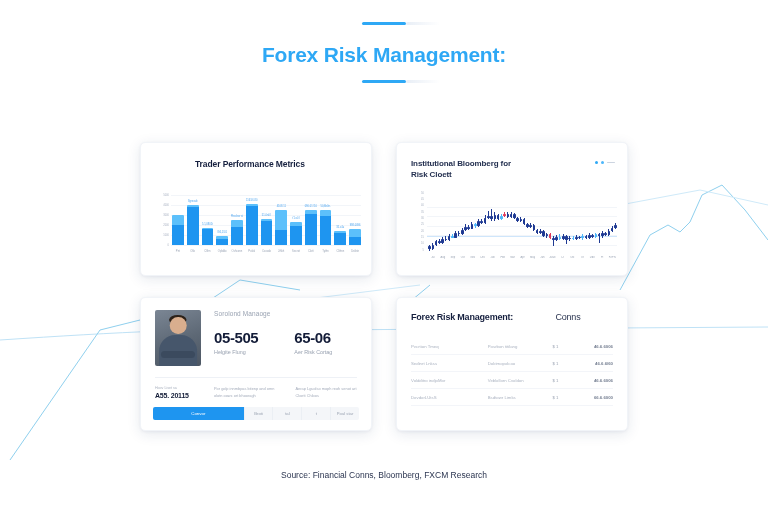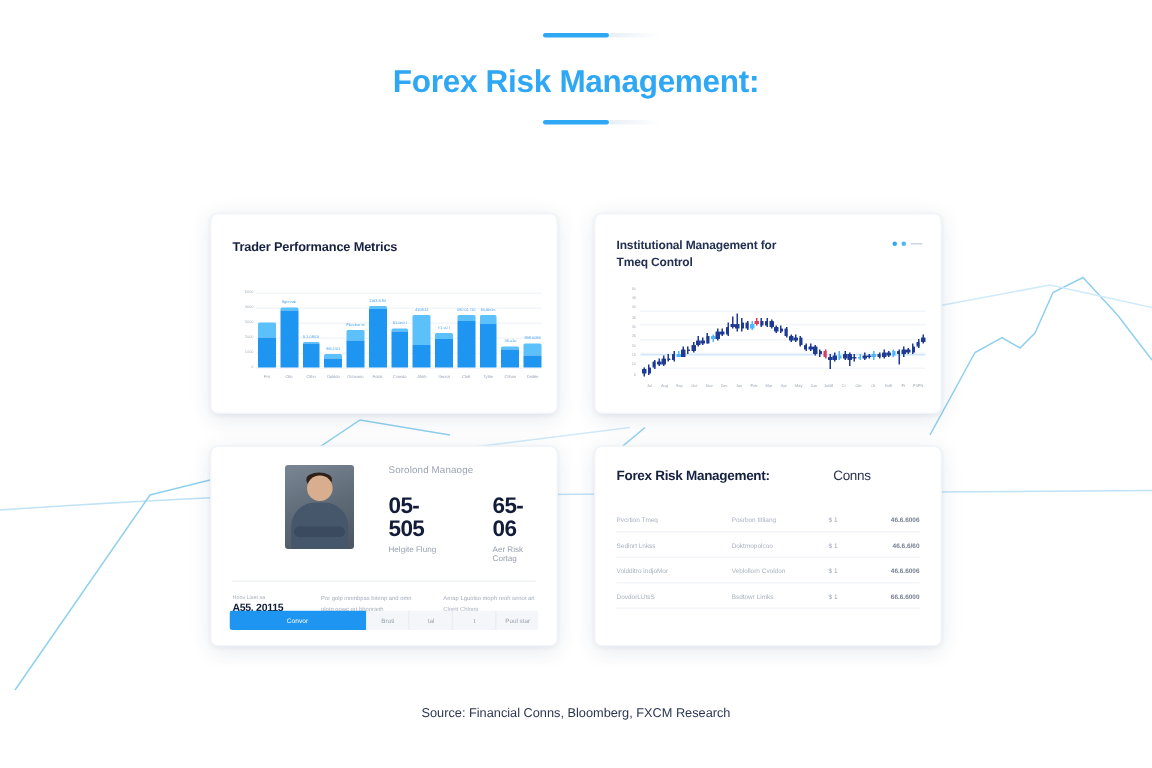--- a/index.html
+++ b/index.html
@@ -27,21 +27,21 @@
   .card {
     position: absolute; background: #ffffff; border-radius: 5px;
     box-shadow: 0 3px 14px rgba(30,55,100,.11), 0 1px 3px rgba(30,55,100,.06);
     border: 1px solid #f1f4f8;
   }
   .c-bar   { left: 140px; top: 142px; width: 232px; height: 134px; }
   .c-cand  { left: 396px; top: 142px; width: 232px; height: 134px; }
   .c-prof  { left: 140px; top: 297px; width: 232px; height: 134px; }
   .c-table { left: 396px; top: 297px; width: 232px; height: 134px; }
 
-  .card-title { font-size: 8.5px; font-weight: bold; color: #16203f; letter-spacing: -.1px; }
+  .card-title { font-size: 8.5px; font-weight: bold; color: #16203f; letter-spacing: -.1px; margin-left: 40px; }
 
   
   .bar-wrap { position: absolute; left: 14px; top: 16px; right: 10px; }
   .plot { position: relative; margin-top: 16px; height: 74px; }
   .yaxis { position: absolute; left: 0; top: 0; bottom: 14px; width: 16px; }
   .ytick { position: absolute; right: 2px; font-size: 2.6px; color: #aab3c2; transform: translateY(-50%); white-space: nowrap; }
   .grid { position: absolute; left: 16px; right: 0; top: 0; bottom: 14px; }
   .gline { position: absolute; left: 0; right: 0; height: 1px; background: #f2f5f9; }
   .bars { position: absolute; left: 17px; right: 0; top: 0; bottom: 14px; display: flex; align-items: flex-end; gap: 3px; }
   .bcol { flex: 1; display: flex; flex-direction: column; justify-content: flex-end; align-items: center; height: 100%; position: relative; }
@@ -64,21 +64,21 @@
   .cbase { position: absolute; left: 0; right: 0; height: 1px; background: #cfe6fb; }
   .cyaxis { position: absolute; left: 0; top: 0; bottom: 13px; width: 15px; }
   .candles { position: absolute; left: 17px; right: 0; top: 0; bottom: 13px; }
   .cstick { position: absolute; width: 1px; }
   .cbody  { position: absolute; width: 2.6px; border-radius: .4px; }
   .cxaxis { position: absolute; left: 17px; right: 0; bottom: 0; height: 11px; display: flex; }
   .cxt { flex: 1; text-align: center; font-size: 2.6px; color: #9aa4b4; white-space: nowrap; overflow: hidden; }
 
   
   .pf { position: absolute; inset: 0; padding: 12px 14px 0 14px; }
-  .pf-row { display: flex; gap: 23px; margin-left: 35px; }
+  .pf-row { display: flex; gap: 13px; }
   .avatar { width: 46px; height: 56px; border-radius: 2px; flex: none; position: relative; overflow: hidden;
             background: linear-gradient(160deg,#7b8694 0%,#5d6875 55%,#4c5663 100%); }
   .av-head { position: absolute; left: 50%; top: 12%; width: 36%; height: 30%; border-radius: 50%;
              background: #d9ae8e; transform: translateX(-50%); }
   .av-hair { position: absolute; left: 50%; top: 9%; width: 38%; height: 16%; border-radius: 50% 50% 40% 40%;
              background: #2c2118; transform: translateX(-50%); }
   .av-body { position: absolute; left: 50%; bottom: 0; width: 82%; height: 56%; border-radius: 16px 16px 0 0;
              background: #46566b; transform: translateX(-50%); }
   .av-arms { position: absolute; left: 50%; bottom: 14%; width: 74%; height: 12%; border-radius: 6px;
              background: #3b4a5e; transform: translateX(-50%); }
@@ -240,22 +240,22 @@
             <div class="xtick">Clthnn</div>
             <div class="xtick">Dstbte</div>
           </div>
       </div>
     </div>
   </div>
 
   <div class="card c-cand">
     <div class="cand-head">
       <div class="cand-title">
-        <div>Institutional Management for</div>
-        <div>Tmeq Control</div>
+        <div>Institutional Bloomberg for</div>
+        <div>Risk Cloett</div>
       </div>
       <div class="cand-legend">
         <span class="lg-dot"></span>
         <span class="lg-dot alt"></span>
         <span class="lg-dash"></span>
       </div>
     </div>
     <div class="cand-plot">
       <div class="cyaxis" id="cand-yaxis">
           <div class="ytick" style="top: 3%; right: 2px; position: absolute;">50</div>

